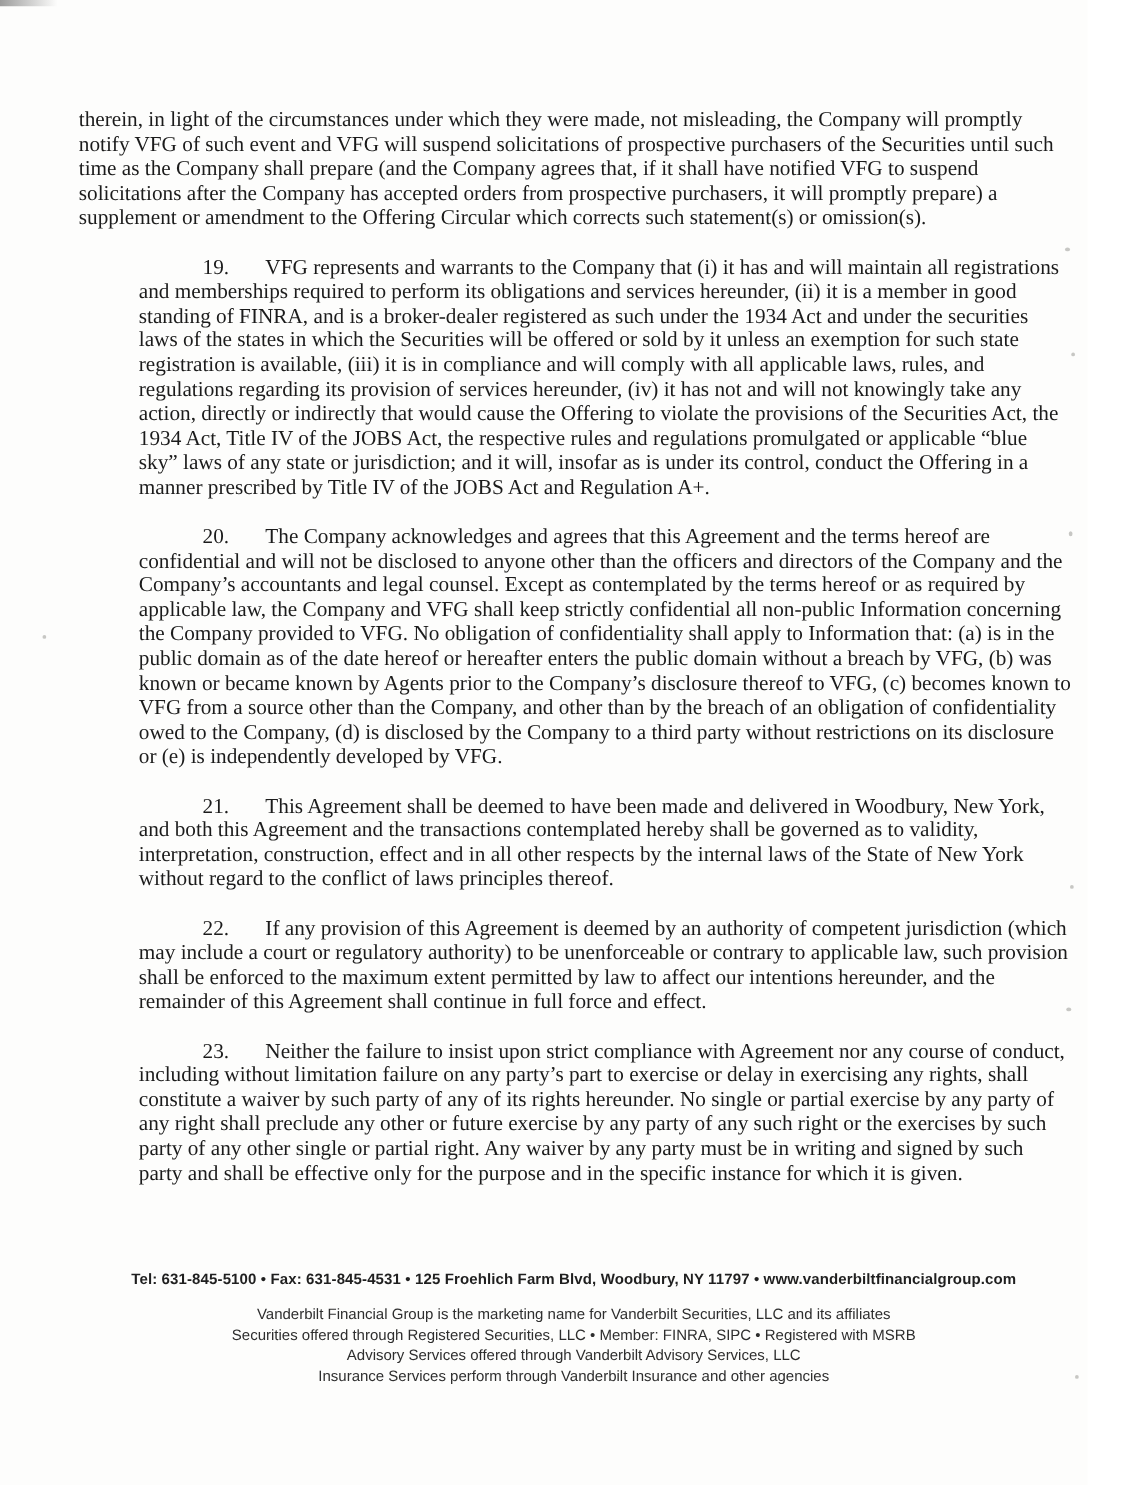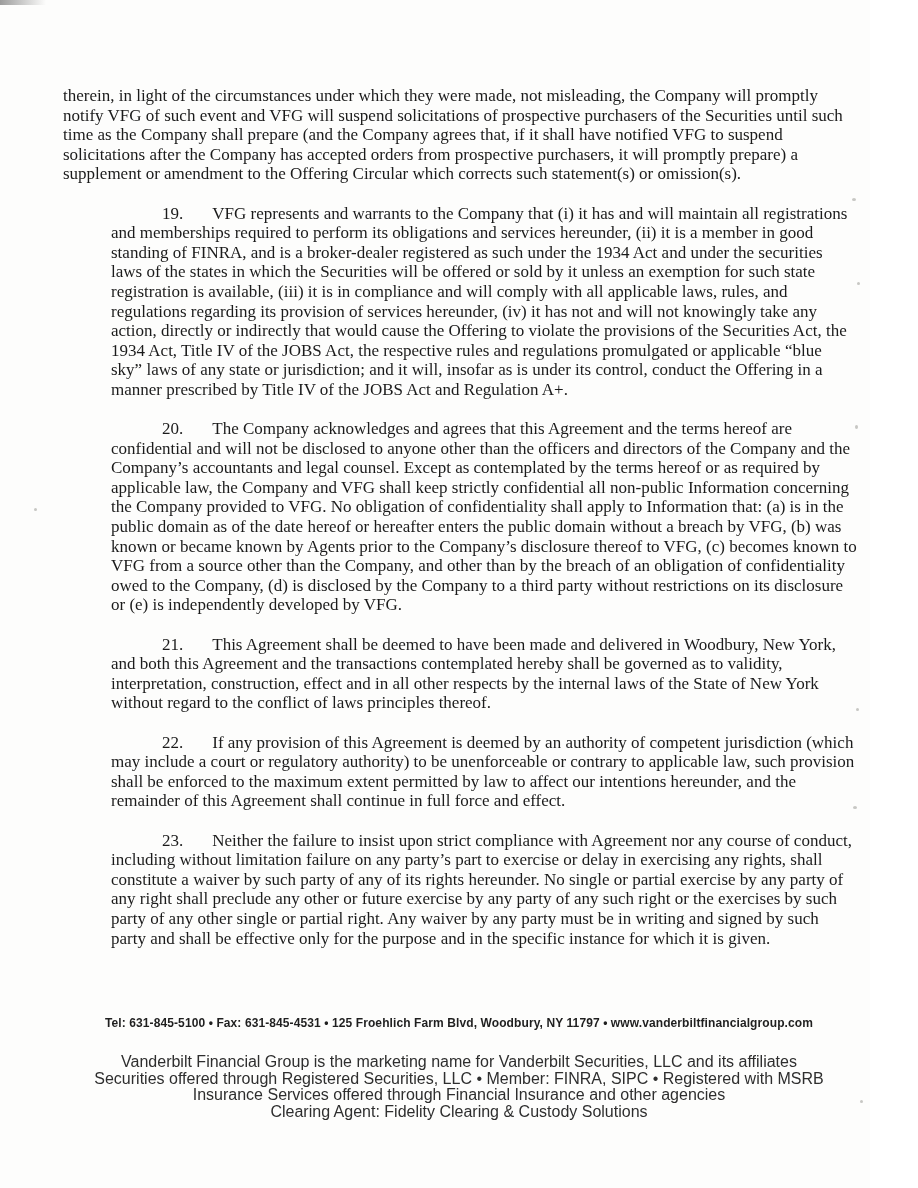--- a/index.html
+++ b/index.html
@@ -34,22 +34,22 @@
     text-align: center;
     font-family: "Liberation Sans", sans-serif;
   }
   .contact {
     font-size: 12px;
     font-weight: 700;
     color: #1f1f1f;
     letter-spacing: 0.1px;
   }
   .disclaimers {
-    margin-top: 24px;
-    font-size: 16px;
+    margin-top: 13px;
+    font-size: 12px;
     line-height: 16.5px;
     color: #2e2e2e;
   }
   .speck {
     position: absolute;
     background: #9a9a96;
     opacity: 0.55;
     border-radius: 50%;
   }
   .edge-smudge {
@@ -78,22 +78,22 @@
     <p class="para numbered"><span class="num">22.</span><span class="tab"></span><span>If any provision of this Agreement is deemed by an authority of competent jurisdiction (which may include a court or regulatory authority) to be unenforceable or contrary to applicable law, such provision shall be enforced to the maximum extent permitted by law to affect our intentions hereunder, and the remainder of this Agreement shall continue in full force and effect.</span></p>
 
     <p class="para numbered"><span class="num">23.</span><span class="tab"></span><span>Neither the failure to insist upon strict compliance with Agreement nor any course of conduct, including without limitation failure on any party’s part to exercise or delay in exercising any rights, shall constitute a waiver by such party of any of its rights hereunder. No single or partial exercise by any party of any right shall preclude any other or future exercise by any party of any such right or the exercises by such party of any other single or partial right. Any waiver by any party must be in writing and signed by such party and shall be effective only for the purpose and in the specific instance for which it is given.</span></p>
   </div>
 
   <div class="footer">
     <div class="contact">Tel: 631-845-5100 • Fax: 631-845-4531 • 125 Froehlich Farm Blvd, Woodbury, NY 11797 • www.vanderbiltfinancialgroup.com</div>
     <div class="disclaimers">
       <div>Vanderbilt Financial Group is the marketing name for Vanderbilt Securities, LLC and its affiliates</div>
       <div>Securities offered through Registered Securities, LLC • Member: FINRA, SIPC • Registered with MSRB</div>
-      <div>Insurance Services offered through Financial Insurance and other agencies</div>
-      <div>Clearing Agent: Fidelity Clearing &amp; Custody Solutions</div>
+      <div>Advisory Services offered through Vanderbilt Advisory Services, LLC</div>
+      <div>Insurance Services perform through Vanderbilt Insurance and other agencies</div>
     </div>
   </div>
 
   <div class="speck" style="left:852px; top:198px; width:4px; height:3px;"></div>
   <div class="speck" style="left:857px; top:282px; width:3px; height:3px;"></div>
   <div class="speck" style="left:855px; top:425px; width:3px; height:4px;"></div>
   <div class="speck" style="left:34px;  top:508px; width:3px; height:3px;"></div>
   <div class="speck" style="left:856px; top:708px; width:3px; height:3px;"></div>
   <div class="speck" style="left:853px; top:806px; width:4px; height:3px;"></div>
   <div class="speck" style="left:860px; top:1100px; width:3px; height:3px;"></div>

